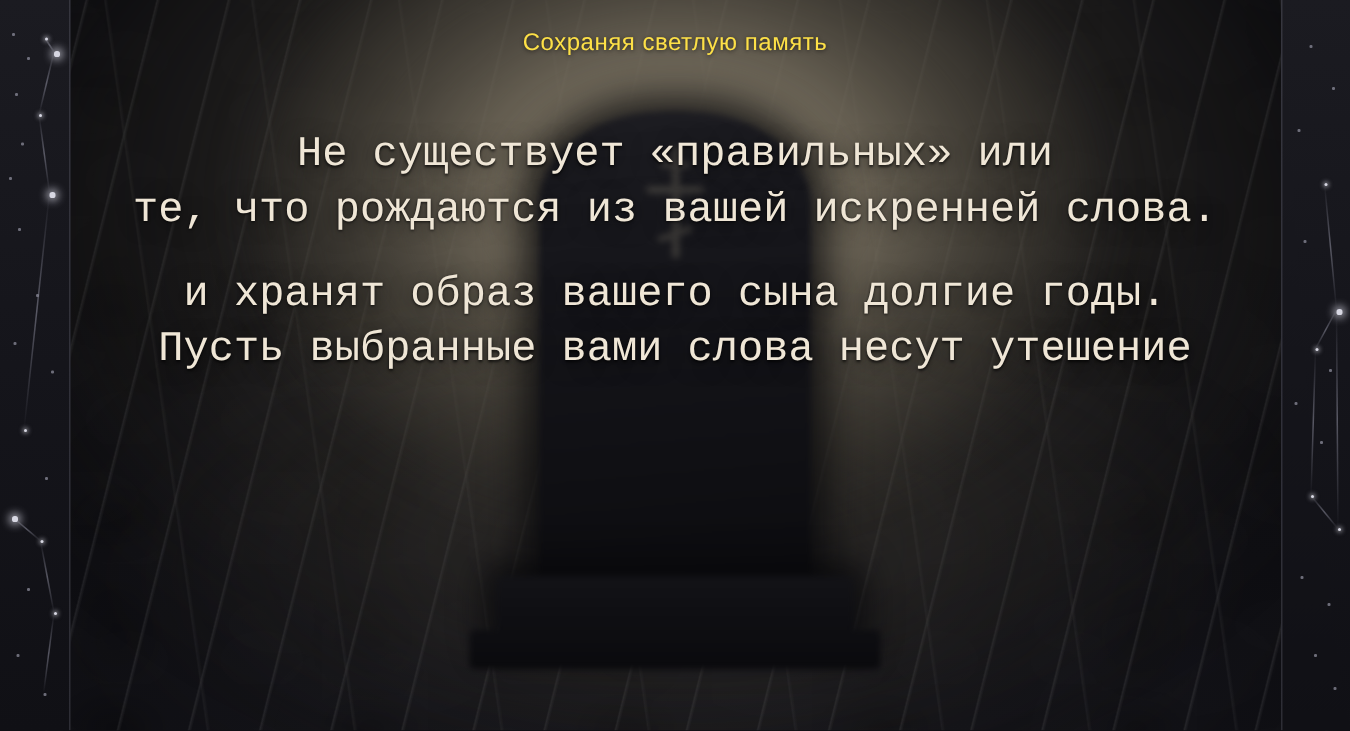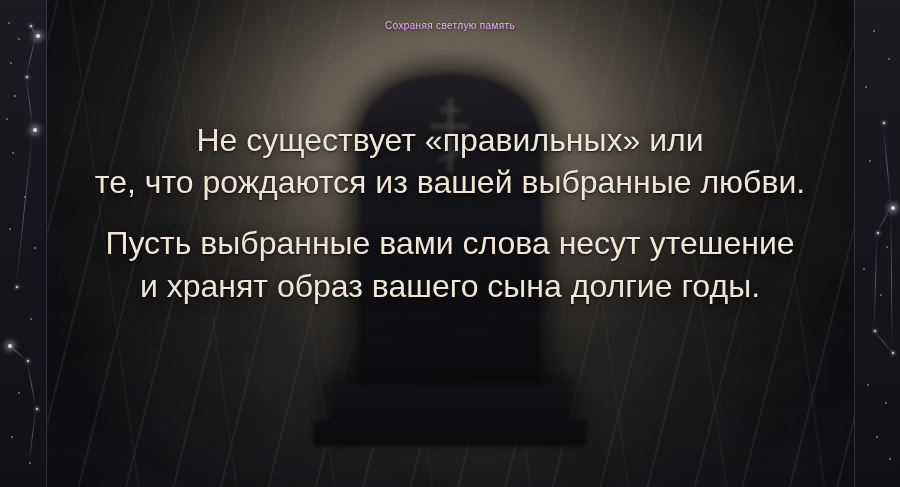--- a/index.html
+++ b/index.html
@@ -227,33 +227,33 @@
     position: absolute;
     inset: 0;
     display: flex;
     flex-direction: column;
     align-items: center;
   }
 
   .eyebrow {
     margin-top: 20px;
     font-family: "Liberation Sans", sans-serif;
-    font-size: 10px;
+    font-size: 16px;
     letter-spacing: .35px;
-    color: #f0abfc;
+    color: #fde047;
     text-shadow: 0 1px 3px rgba(0,0,0,.6);
     white-space: nowrap;
   }
 
   .quote {
-    margin-top: 88px;
+    margin-top: 48px;
     width: 760px;
     text-align: center;
-    font-family: Liberation Sans, sans-serif;
-    font-size: 32px;
+    font-family: Liberation Mono, monospace;
+    font-size: 28px;
     line-height: 1.32;
     color: #efe6d6;
     text-shadow:
       0 1px 2px rgba(0,0,0,.75),
       0 2px 14px rgba(0,0,0,.55);
   }
   .quote p { margin: 0; }
   .quote .para + .para { margin-top: 19px; }
   .quote .line { display: block; white-space: nowrap; }
 </style>
@@ -339,22 +339,22 @@
         <div class="star dim" style="left: 21px; top: 436px;"></div>
         <div class="star dim" style="left: 34px; top: 458px;"></div>
       </div>
   </div>
 
   <div class="content">
     <div class="eyebrow">Сохраняя светлую память</div>
     <div class="quote" id="quote-block">
         <p class="para">
           <span class="line">Не существует «правильных» или</span>
-          <span class="line">те, что рождаются из вашей выбранные любви.</span>
+          <span class="line">те, что рождаются из вашей искренней слова.</span>
         </p>
         <p class="para">
+          <span class="line">и хранят образ вашего сына долгие годы.</span>
           <span class="line">Пусть выбранные вами слова несут утешение</span>
-          <span class="line">и хранят образ вашего сына долгие годы.</span>
         </p>
       </div>
   </div>
 
 </div>
 
 </body></html>

